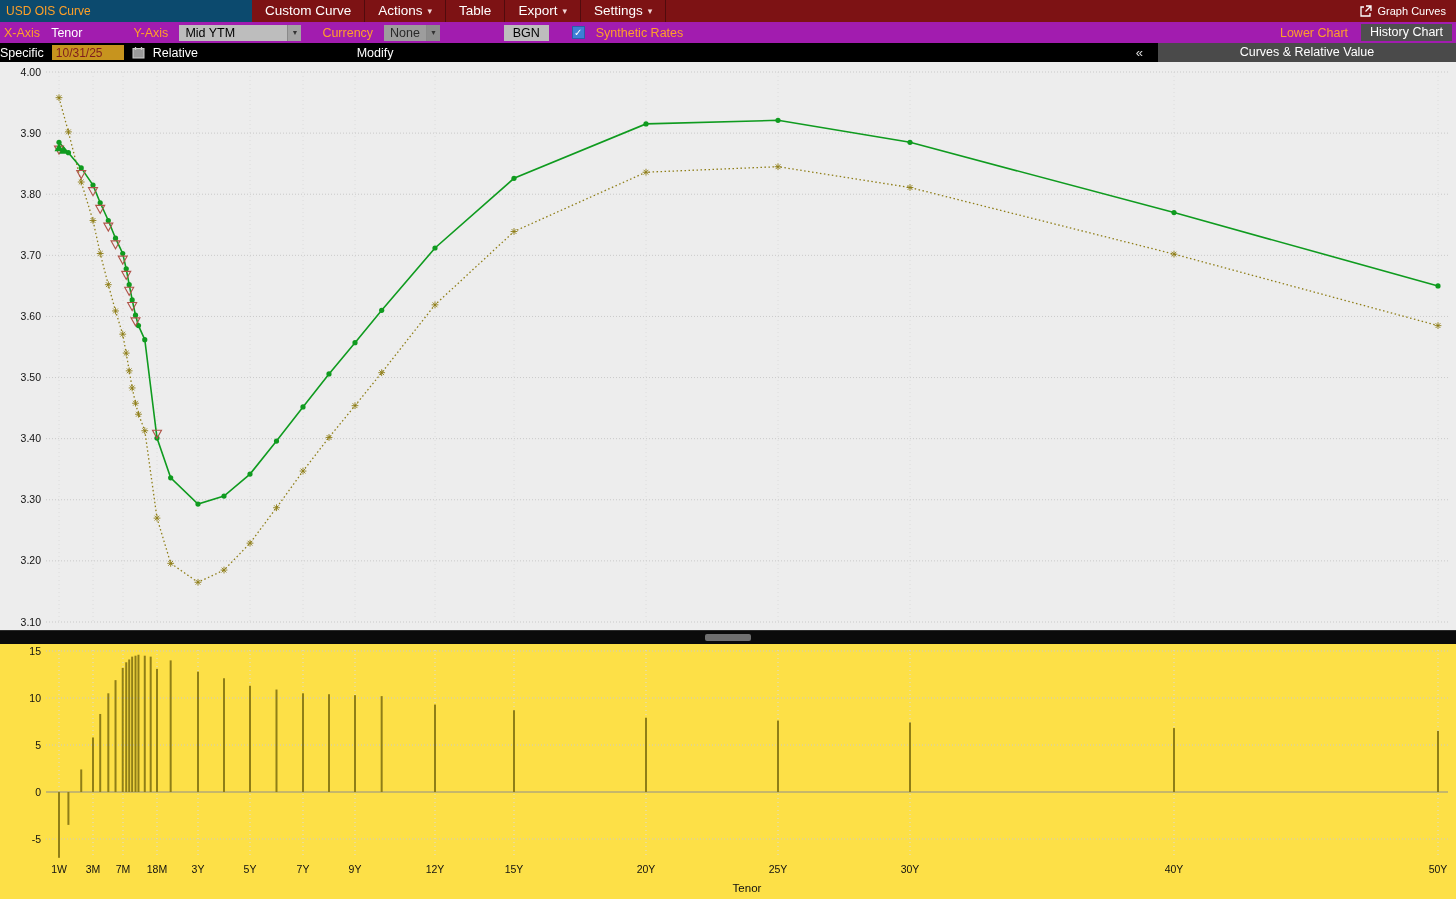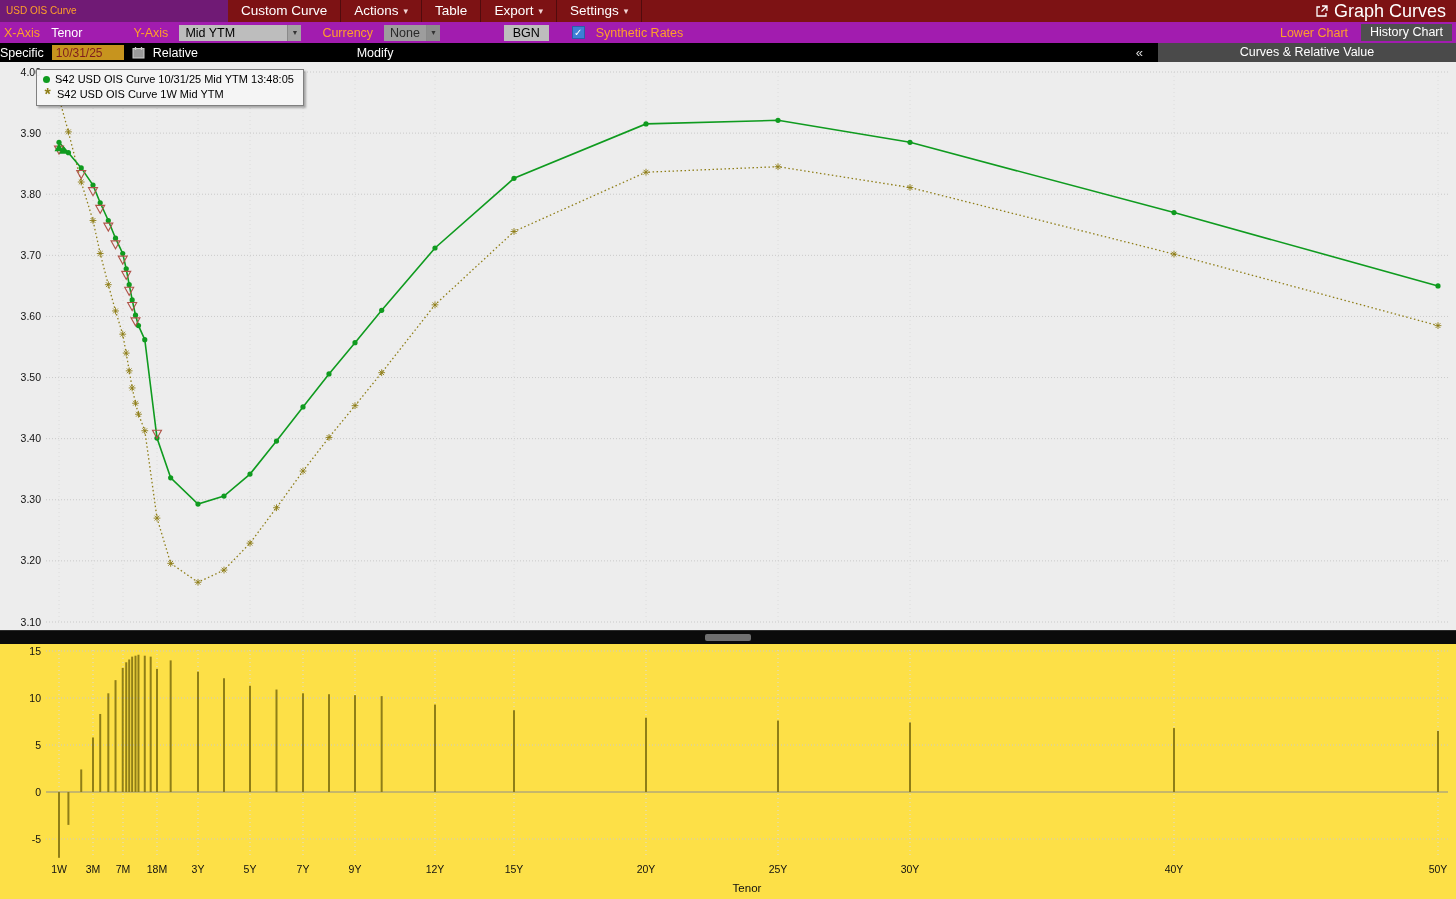--- a/index.html
+++ b/index.html
@@ -1,25 +1,25 @@
 <!DOCTYPE html>
 <html><head>
 <meta charset="utf-8">
 <style>
   *{box-sizing:border-box;margin:0;padding:0;}
   html,body{width:1456px;height:899px;overflow:hidden;background:#000;}
   .app{position:relative;width:1456px;height:899px;font-family:"Liberation Sans",sans-serif;background:#ededed;overflow:hidden;}
 
   
   .row1{position:absolute;top:0;left:0;width:100%;height:22px;background:#7d1214;display:flex;align-items:stretch;}
-  .title-cell{width:228px;background:#701a75;color:#ffa028;font-size:10px;line-height:22px;padding-left:6px;white-space:nowrap;}
+  .title-cell{width:252px;background:#0c4a6e;color:#ffa028;font-size:12px;line-height:22px;padding-left:6px;white-space:nowrap;}
   .menu{color:#fff;font-size:13.5px;line-height:22px;padding:0 13px;border-right:1px solid rgba(0,0,0,0.35);display:flex;align-items:center;gap:5px;cursor:default;white-space:nowrap;}
   .menu .caret{font-size:9px;color:#f2d6d6;}
   .spacer{flex:1;}
-  .graph-curves{display:flex;align-items:center;gap:6px;color:#fff;font-size:18px;padding:0 10px;white-space:nowrap;}
+  .graph-curves{display:flex;align-items:center;gap:6px;color:#fff;font-size:11px;padding:0 10px;white-space:nowrap;}
 
   
   .row2{position:absolute;top:22px;left:0;width:100%;height:21px;background:#a21caf;display:flex;align-items:center;font-size:12.5px;gap:11px;padding:0 4px;white-space:nowrap;}
   .lbl{color:#ffa028;}
   .val{color:#fff;}
   .dropdown{display:inline-flex;align-items:center;justify-content:space-between;background:#bdbdbd;color:#000;height:16px;padding-left:6px;min-width:122px;}
   .dd-arrow{background:#a3a3a3;border-left:1px solid #8a8a8a;height:16px;display:inline-flex;align-items:center;padding:0 3px;font-size:7px;color:#333;margin-left:6px;}
   .dropdown.small{min-width:50px;background:#9d9d9d;color:#2a2a2a;}
   .dropdown.small .dd-arrow{background:#8d8d8d;}
   .graybox{background:#bdbdbd;color:#000;height:16px;line-height:16px;padding:0 9px;}
@@ -335,30 +335,20 @@
         <path d="M111.02252252252252 178.83333333333337 L120.02252252252252 178.83333333333337 L115.52252252252252 186.83333333333337 Z" fill="none" stroke="#b0544a" stroke-width="1.1"></path>
         <path d="M118.22972972972973 194.1111111111111 L127.22972972972973 194.1111111111111 L122.72972972972973 202.1111111111111 Z" fill="none" stroke="#b0544a" stroke-width="1.1"></path>
         <path d="M121.7257360959651 209.3888888888888 L130.7257360959651 209.3888888888888 L126.2257360959651 217.3888888888888 Z" fill="none" stroke="#b0544a" stroke-width="1.1"></path>
         <path d="M124.69193020719737 225.27777777777786 L133.69193020719737 225.27777777777786 L129.19193020719737 233.27777777777786 Z" fill="none" stroke="#b0544a" stroke-width="1.1"></path>
         <path d="M127.65812431842966 240.55555555555557 L136.65812431842966 240.55555555555557 L132.15812431842966 248.55555555555557 Z" fill="none" stroke="#b0544a" stroke-width="1.1"></path>
         <path d="M130.995092693566 255.83333333333331 L139.995092693566 255.83333333333331 L135.495092693566 263.8333333333333 Z" fill="none" stroke="#b0544a" stroke-width="1.1"></path>
         <path d="M152.5 368.2777777777778 L161.5 368.2777777777778 L157 376.2777777777778 Z" fill="none" stroke="#b0544a" stroke-width="1.1"></path>
         <path d="M54.5 89.27777777777786 L63.5 89.27777777777786 L59 81.27777777777786 Z" fill="#0f9b1f"></path>
         <path d="M59.06277056277057 91.7222222222223 L68.06277056277057 91.7222222222223 L63.56277056277057 83.7222222222223 Z" fill="#0f9b1f"></path>
       </svg>
-    <div class="legend1">
-      <div class="leg-row">
-        <span class="dot-marker"></span>
-        <span>S42 USD OIS Curve 10/31/25 Mid YTM 13:48:05</span>
-      </div>
-      <div class="leg-row">
-        <span class="ast-marker">*</span>
-        <span>S42 USD OIS Curve 1W Mid YTM</span>
-      </div>
-    </div>
   </div>
 
   <div class="divider">
     <div class="handle"></div>
   </div>
 
   <div class="chart-bottom">
     <svg id="svg-lower" width="1456" height="255" style="font-family:'Liberation Sans',sans-serif;">
         <line x1="59" x2="59" y1="6" y2="214" stroke="#dcdcdc" stroke-dasharray="1,3"></line>
         <line x1="93" x2="93" y1="6" y2="214" stroke="#dcdcdc" stroke-dasharray="1,3"></line>

